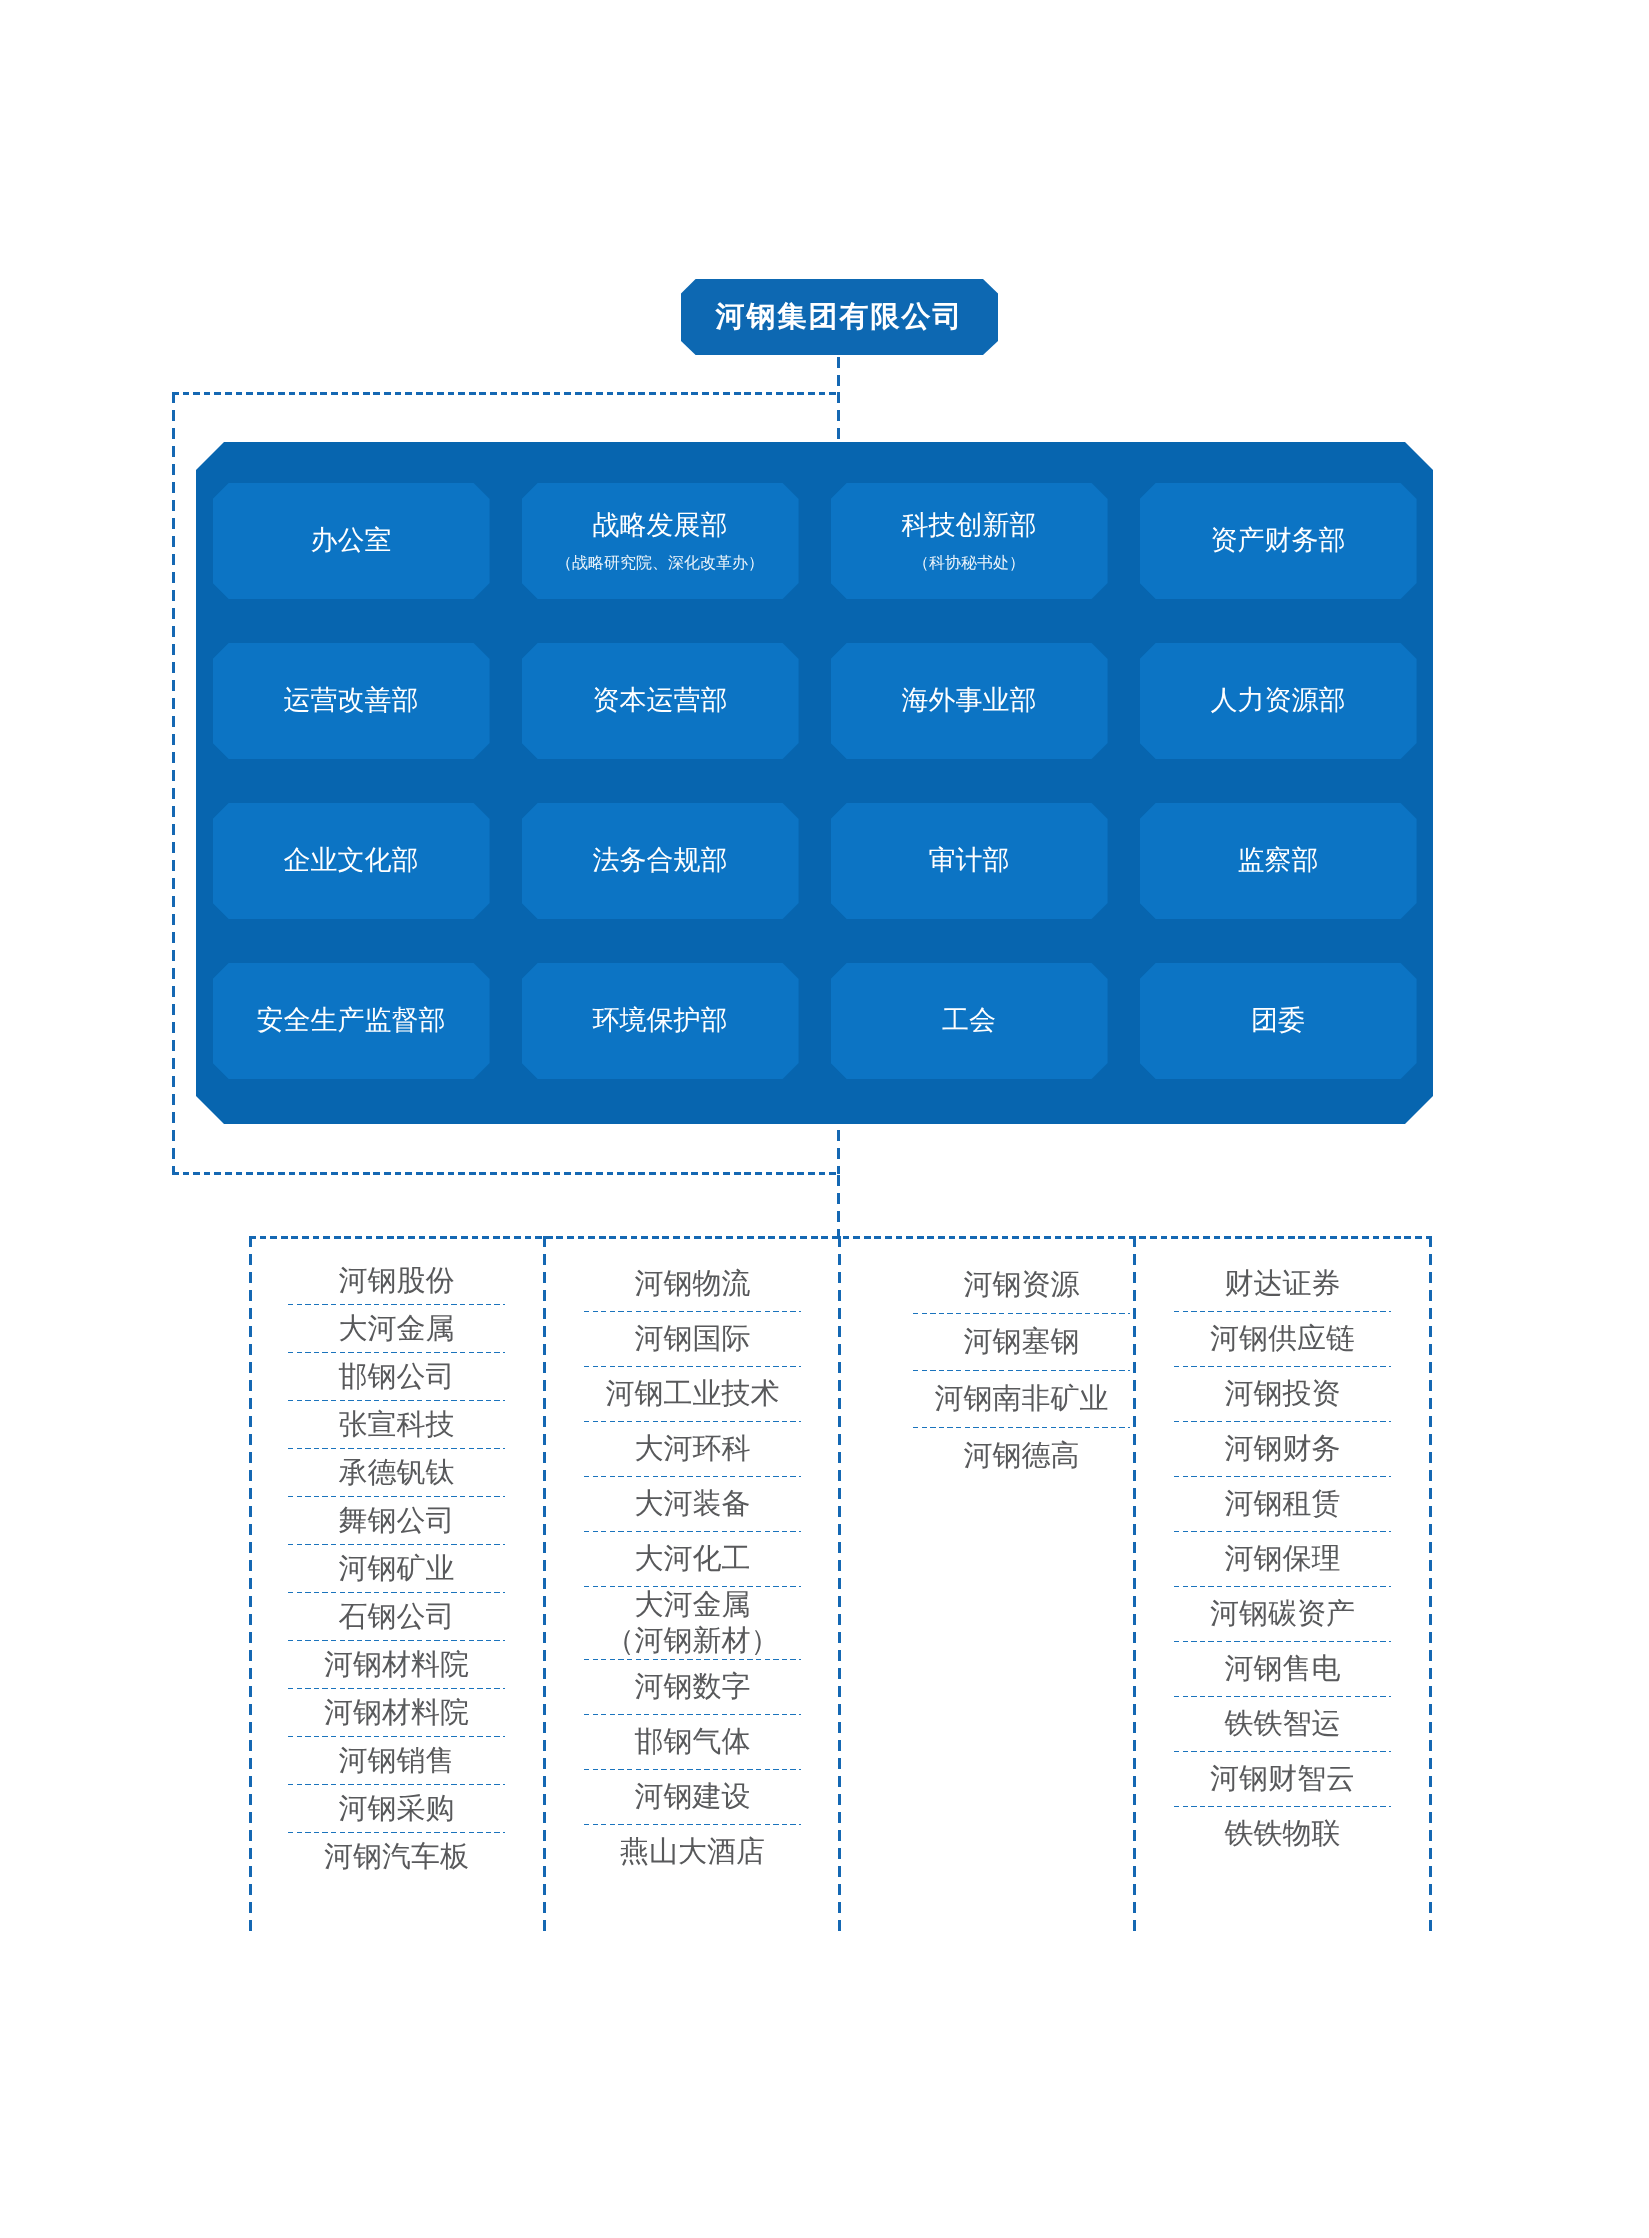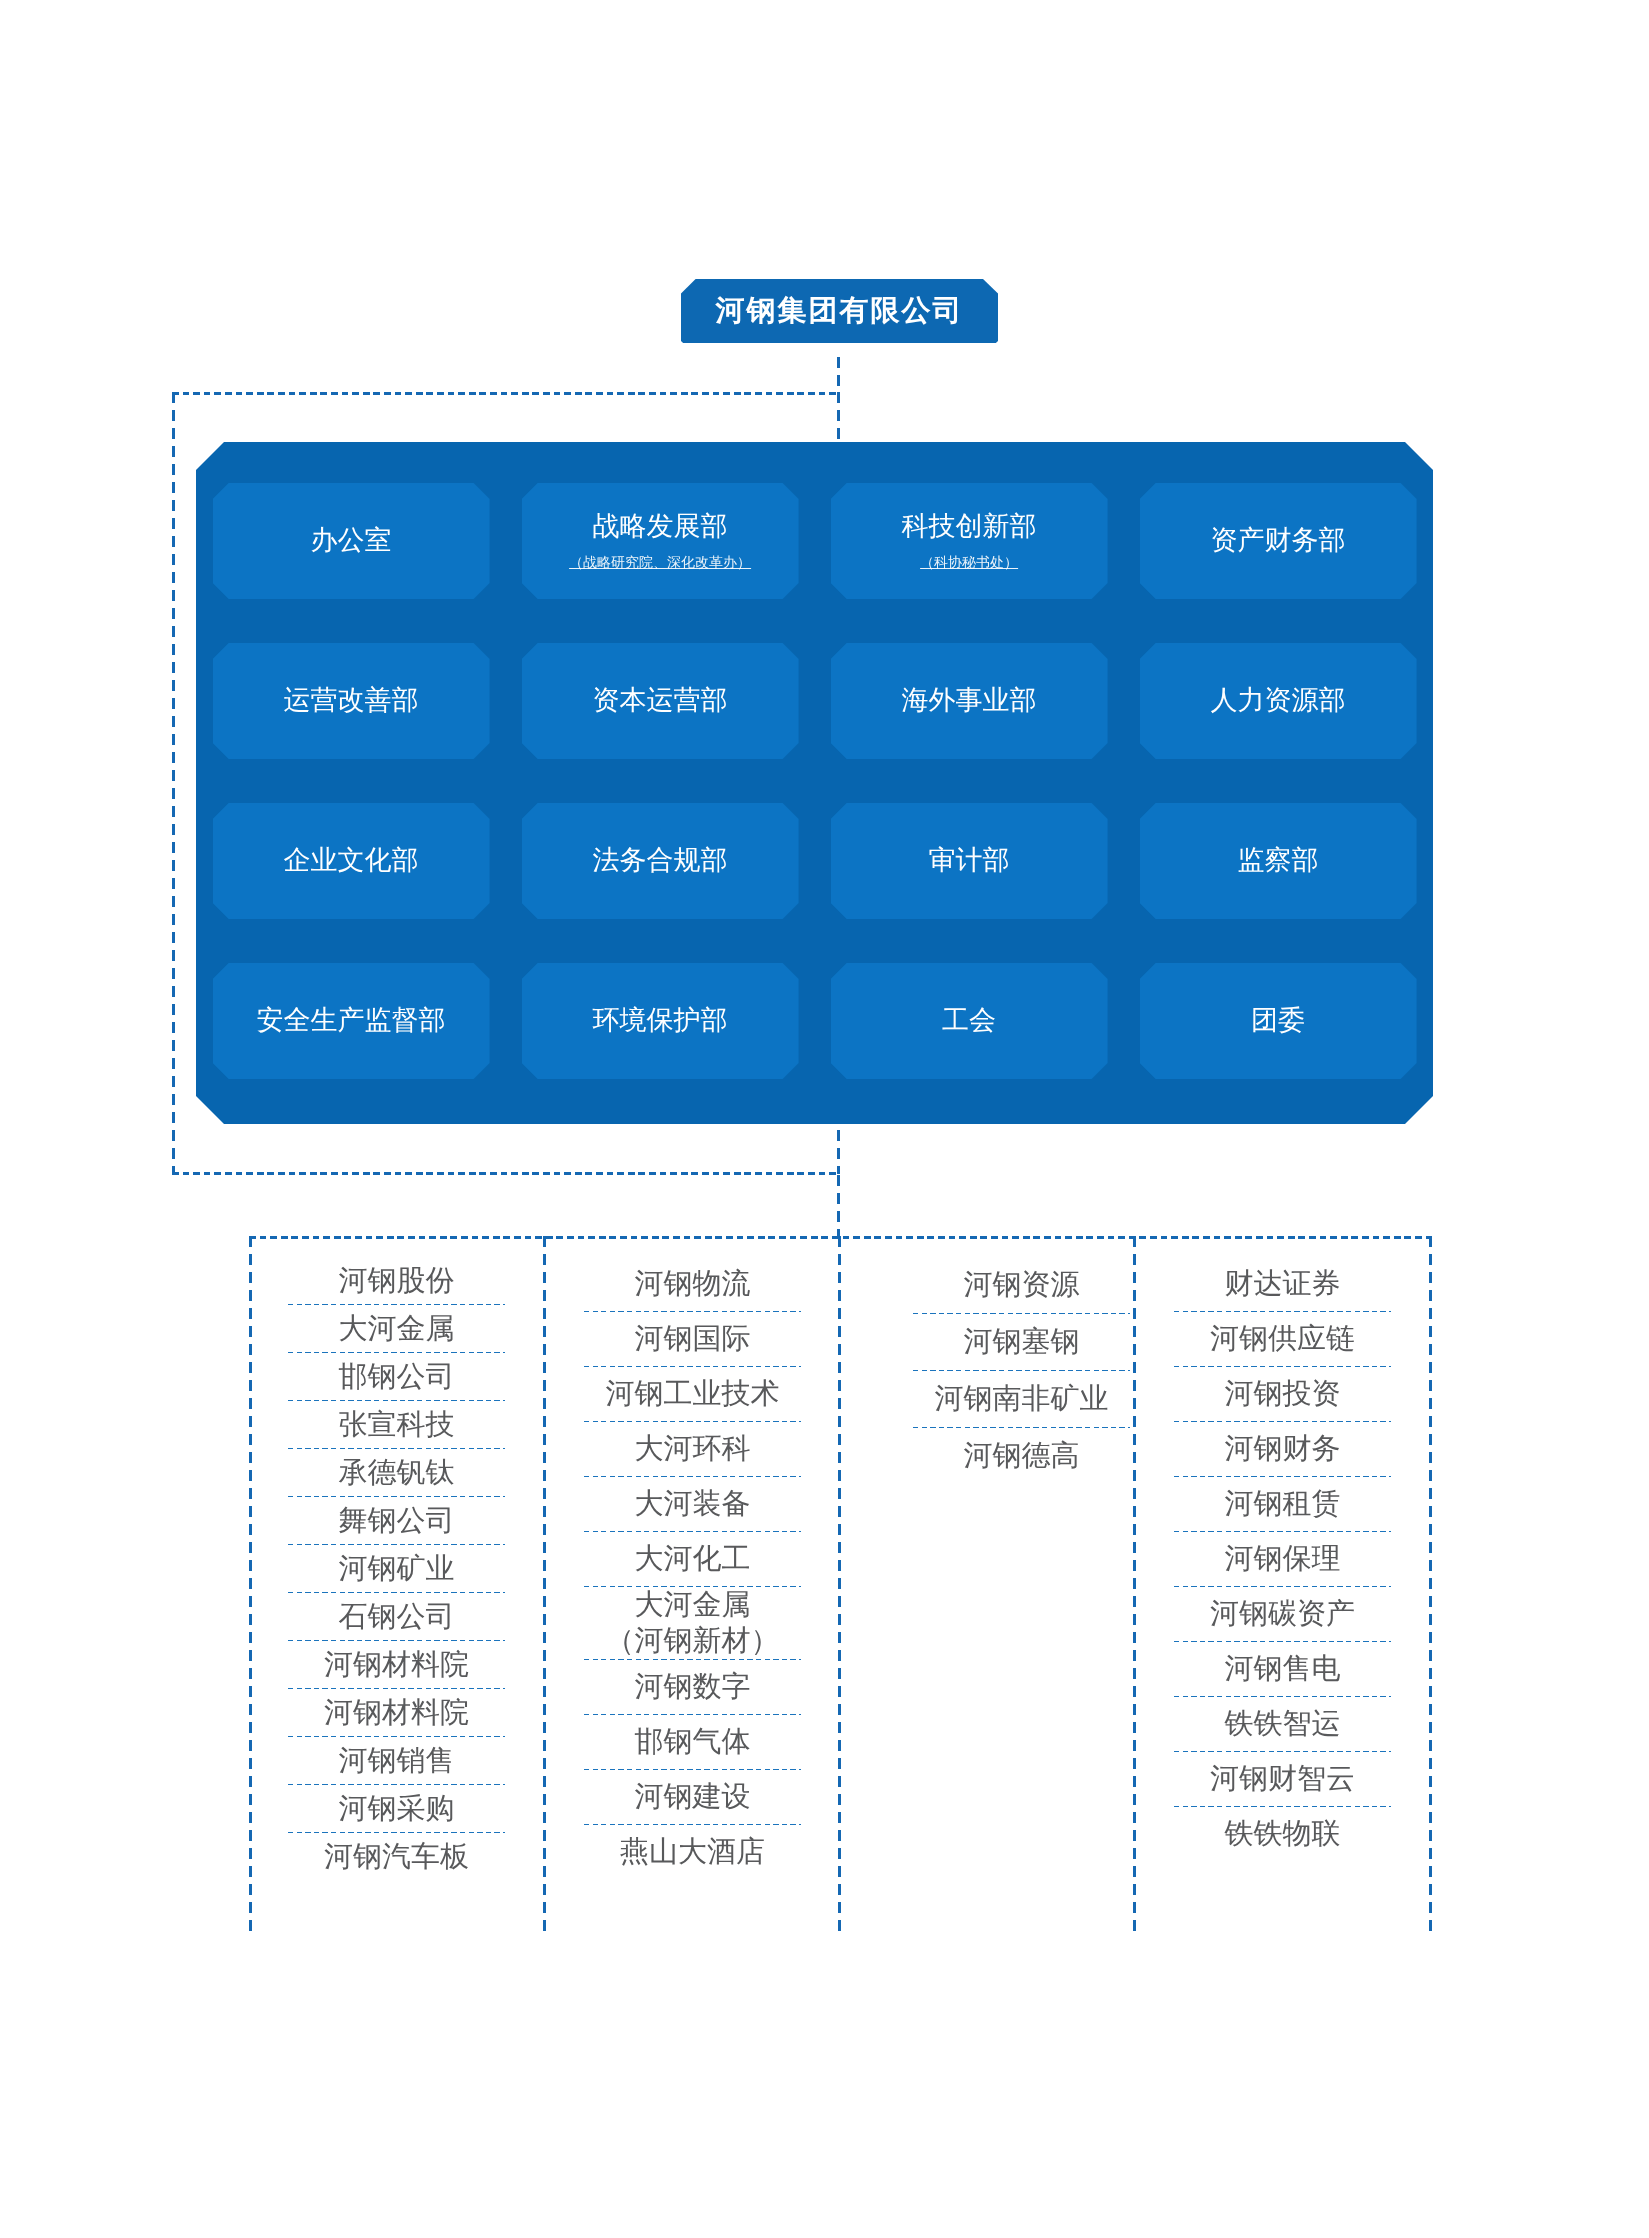--- a/index.html
+++ b/index.html
@@ -17,21 +17,21 @@
     font-family:"Liberation Sans","DejaVu Sans",sans-serif;
   }
   .abs{position:absolute;}
 
   
   .v-dash{width:2.7px;background:repeating-linear-gradient(180deg,var(--dash-blue) 0 10.6px,transparent 10.6px 18px);}
   .h-dash{height:2.7px;background:repeating-linear-gradient(90deg,var(--dash-blue) 0 6.7px,transparent 6.7px 10.6px);}
 
   
   .root-box{
-    left:681px;top:279px;width:317px;height:64px;
+    left:681px;top:279px;width:317px;height:76px;
     background:var(--title-blue);
     clip-path:polygon(14.6px 0,302px 0,317px 14.6px,317px 62px,302px 76px,14.6px 76px,0 62px,0 14.6px);
     display:flex;align-items:center;justify-content:center;
     color:#ffffff;font-size:29px;font-weight:bold;letter-spacing:2px;
   }
 
   
   .dept-panel{
     left:196px;top:442px;width:1237px;height:786px;
     background:var(--container-blue);
@@ -42,21 +42,21 @@
     display:grid;grid-template-columns:repeat(4,1fr);
     column-gap:32px;row-gap:44px;grid-auto-rows:116px;
   }
   .dept-box{
     background:var(--box-blue);
     clip-path:polygon(16px 0,calc(100% - 16px) 0,100% 16px,100% calc(100% - 16px),calc(100% - 16px) 100%,16px 100%,0 calc(100% - 16px),0 16px);
     display:flex;flex-direction:column;align-items:center;justify-content:center;
     color:#ffffff;text-align:center;
   }
   .dept-label{font-size:27px;line-height:1.3;}
-  .dept-sub{font-size:14px;line-height:1.4;margin-top:9px;color:rgba(255,255,255,0.92);text-decoration:underline;}
+  .dept-sub{font-size:16px;line-height:1.4;margin-top:9px;color:rgba(255,255,255,0.92);}
 
   
   .sub-col{
     top:1236px;width:295px;padding-top:20px;
     display:flex;flex-direction:column;align-items:stretch;
   }
   .col-item{
     position:relative;display:flex;flex-direction:column;
     align-items:center;justify-content:center;
     color:var(--item-text);font-size:29px;line-height:1.25;text-align:center;

